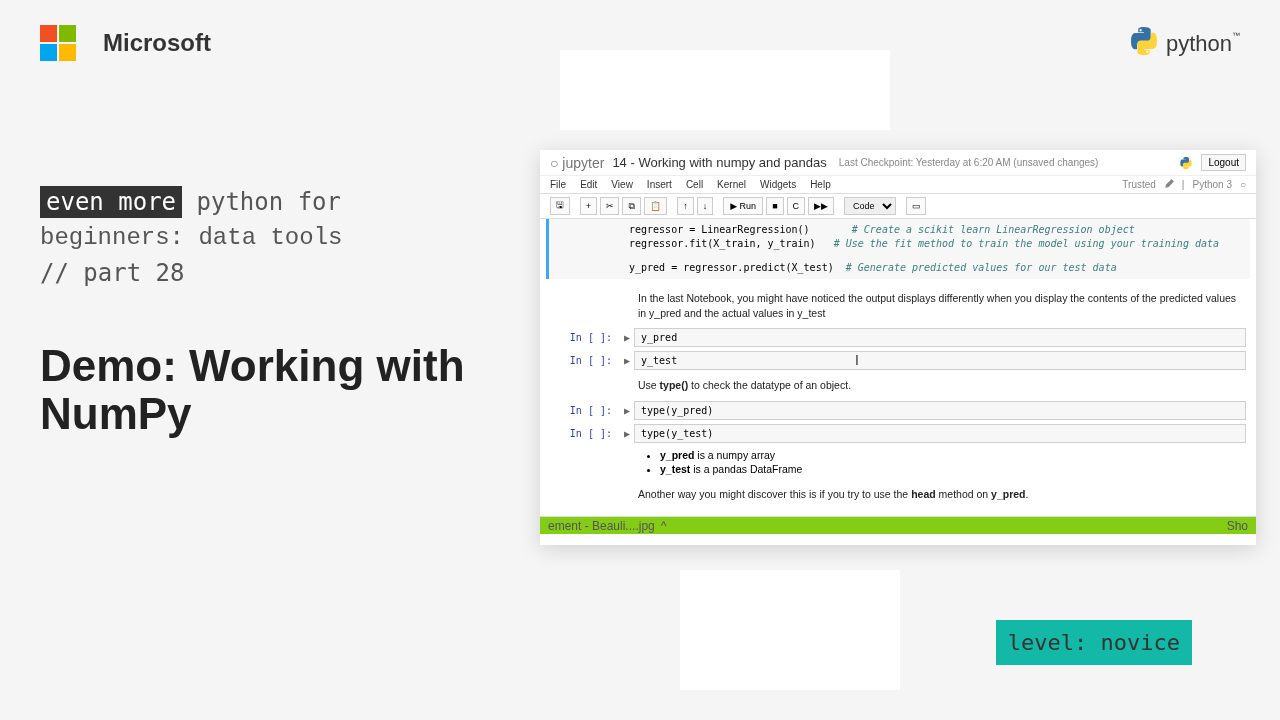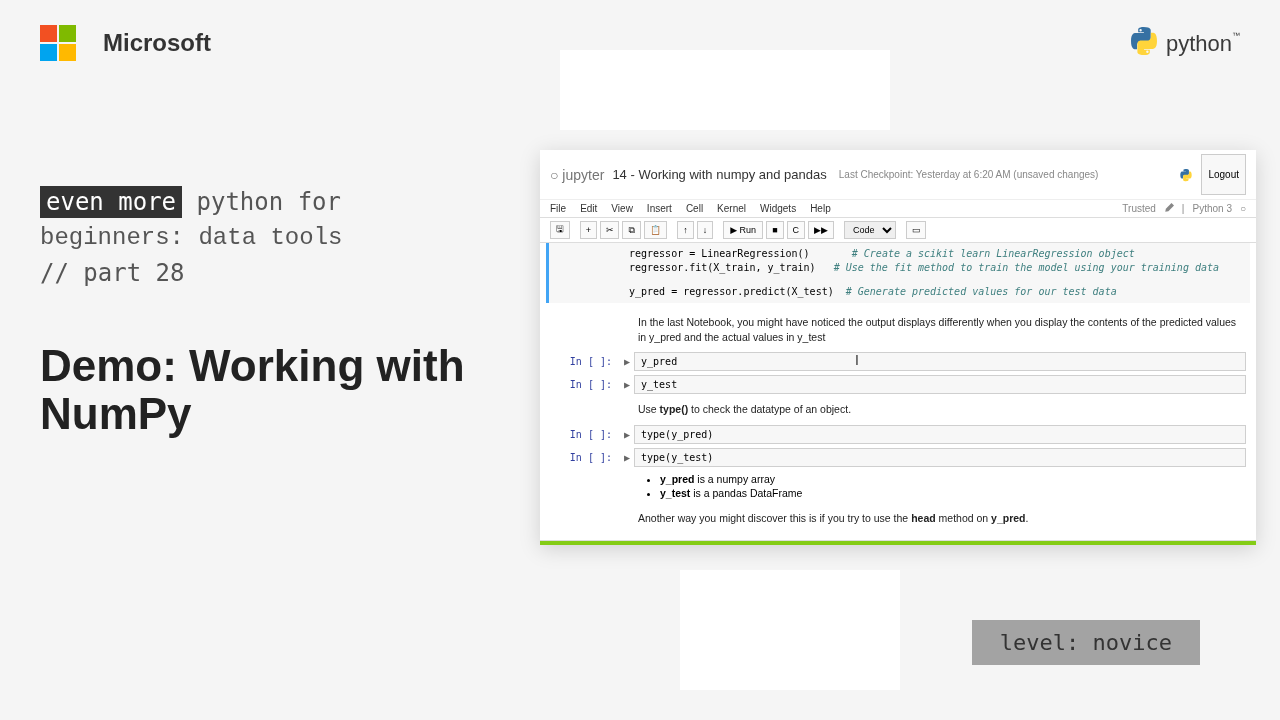--- a/index.html
+++ b/index.html
@@ -21,30 +21,30 @@
 
 
 .left-col { position: absolute; left: 40px; top: 188px; width: 440px; }
 .series-line1 { font-family: Consolas, monospace; font-size: 24px; color: #555; margin-bottom: 8px; }
 .series-hl { background: #333; color: #fff; padding: 2px 6px; }
 .series-line2 { font-family: Liberation Mono, monospace; font-size: 24px; color: #555; margin-bottom: 8px; }
 .series-line3 { font-family: Consolas, monospace; font-size: 24px; color: #555; }
 .title { font-size: 44px; font-weight: 600; color: #222; line-height: 1.1; margin-top: 55px; }
 
 
-.level-badge { position: absolute; right: 80px; bottom: 55px; background: #a3a3a3; color: #333; font-family: Consolas, monospace; font-size: 22px; padding: 10px 28px; z-index: 5; }
+.level-badge { position: absolute; right: 88px; bottom: 55px; background: #14b8a6; color: #333; font-family: Consolas, monospace; font-size: 22px; padding: 10px 12px; z-index: 5; }
 
 
 .nb-wrap { position: absolute; left: 540px; top: 150px; width: 716px; height: 395px; background: #fff; box-shadow: 0 4px 20px rgba(0,0,0,0.15); overflow: hidden; z-index: 3; font-size: 11px; }
 .nb-head { display: flex; align-items: center; padding: 4px 10px; gap: 8px; border-bottom: 1px solid #eee; }
 .jup-logo { font-family: Arial; font-size: 14px; color: #757575; }
 .nb-title { font-size: 13px; color: #333; }
 .nb-checkpoint { font-size: 10px; color: #888; margin-left: 4px; }
 .nb-right { margin-left: auto; display: flex; align-items: center; gap: 8px; }
-.logout-btn { font-size: 10px; border: 1px solid #ccc; padding: 14px 6px; background: #f8f8f8; }
+.logout-btn { font-size: 10px; border: 1px solid #ccc; padding: 2px 6px; background: #f8f8f8; }
 
 .nb-menu { display: flex; gap: 14px; padding: 3px 10px; font-size: 10px; color: #333; border-bottom: 1px solid #ddd; }
 .nb-menu-right { margin-left: auto; display: flex; gap: 8px; color: #888; }
 .pencil-icon { width: 10px; height: 10px; }
 
 .nb-toolbar { display: flex; align-items: center; gap: 3px; padding: 3px 10px; border-bottom: 1px solid #ddd; }
 .tb-btn { border: 1px solid #ccc; background: #fafafa; font-size: 9px; padding: 2px 5px; display: flex; align-items: center; justify-content: center; min-width: 16px; height: 18px; }
 .tb-sep { width: 4px; }
 .tb-select { border: 1px solid #ccc; font-size: 9px; height: 18px; padding: 0 4px; }
 

